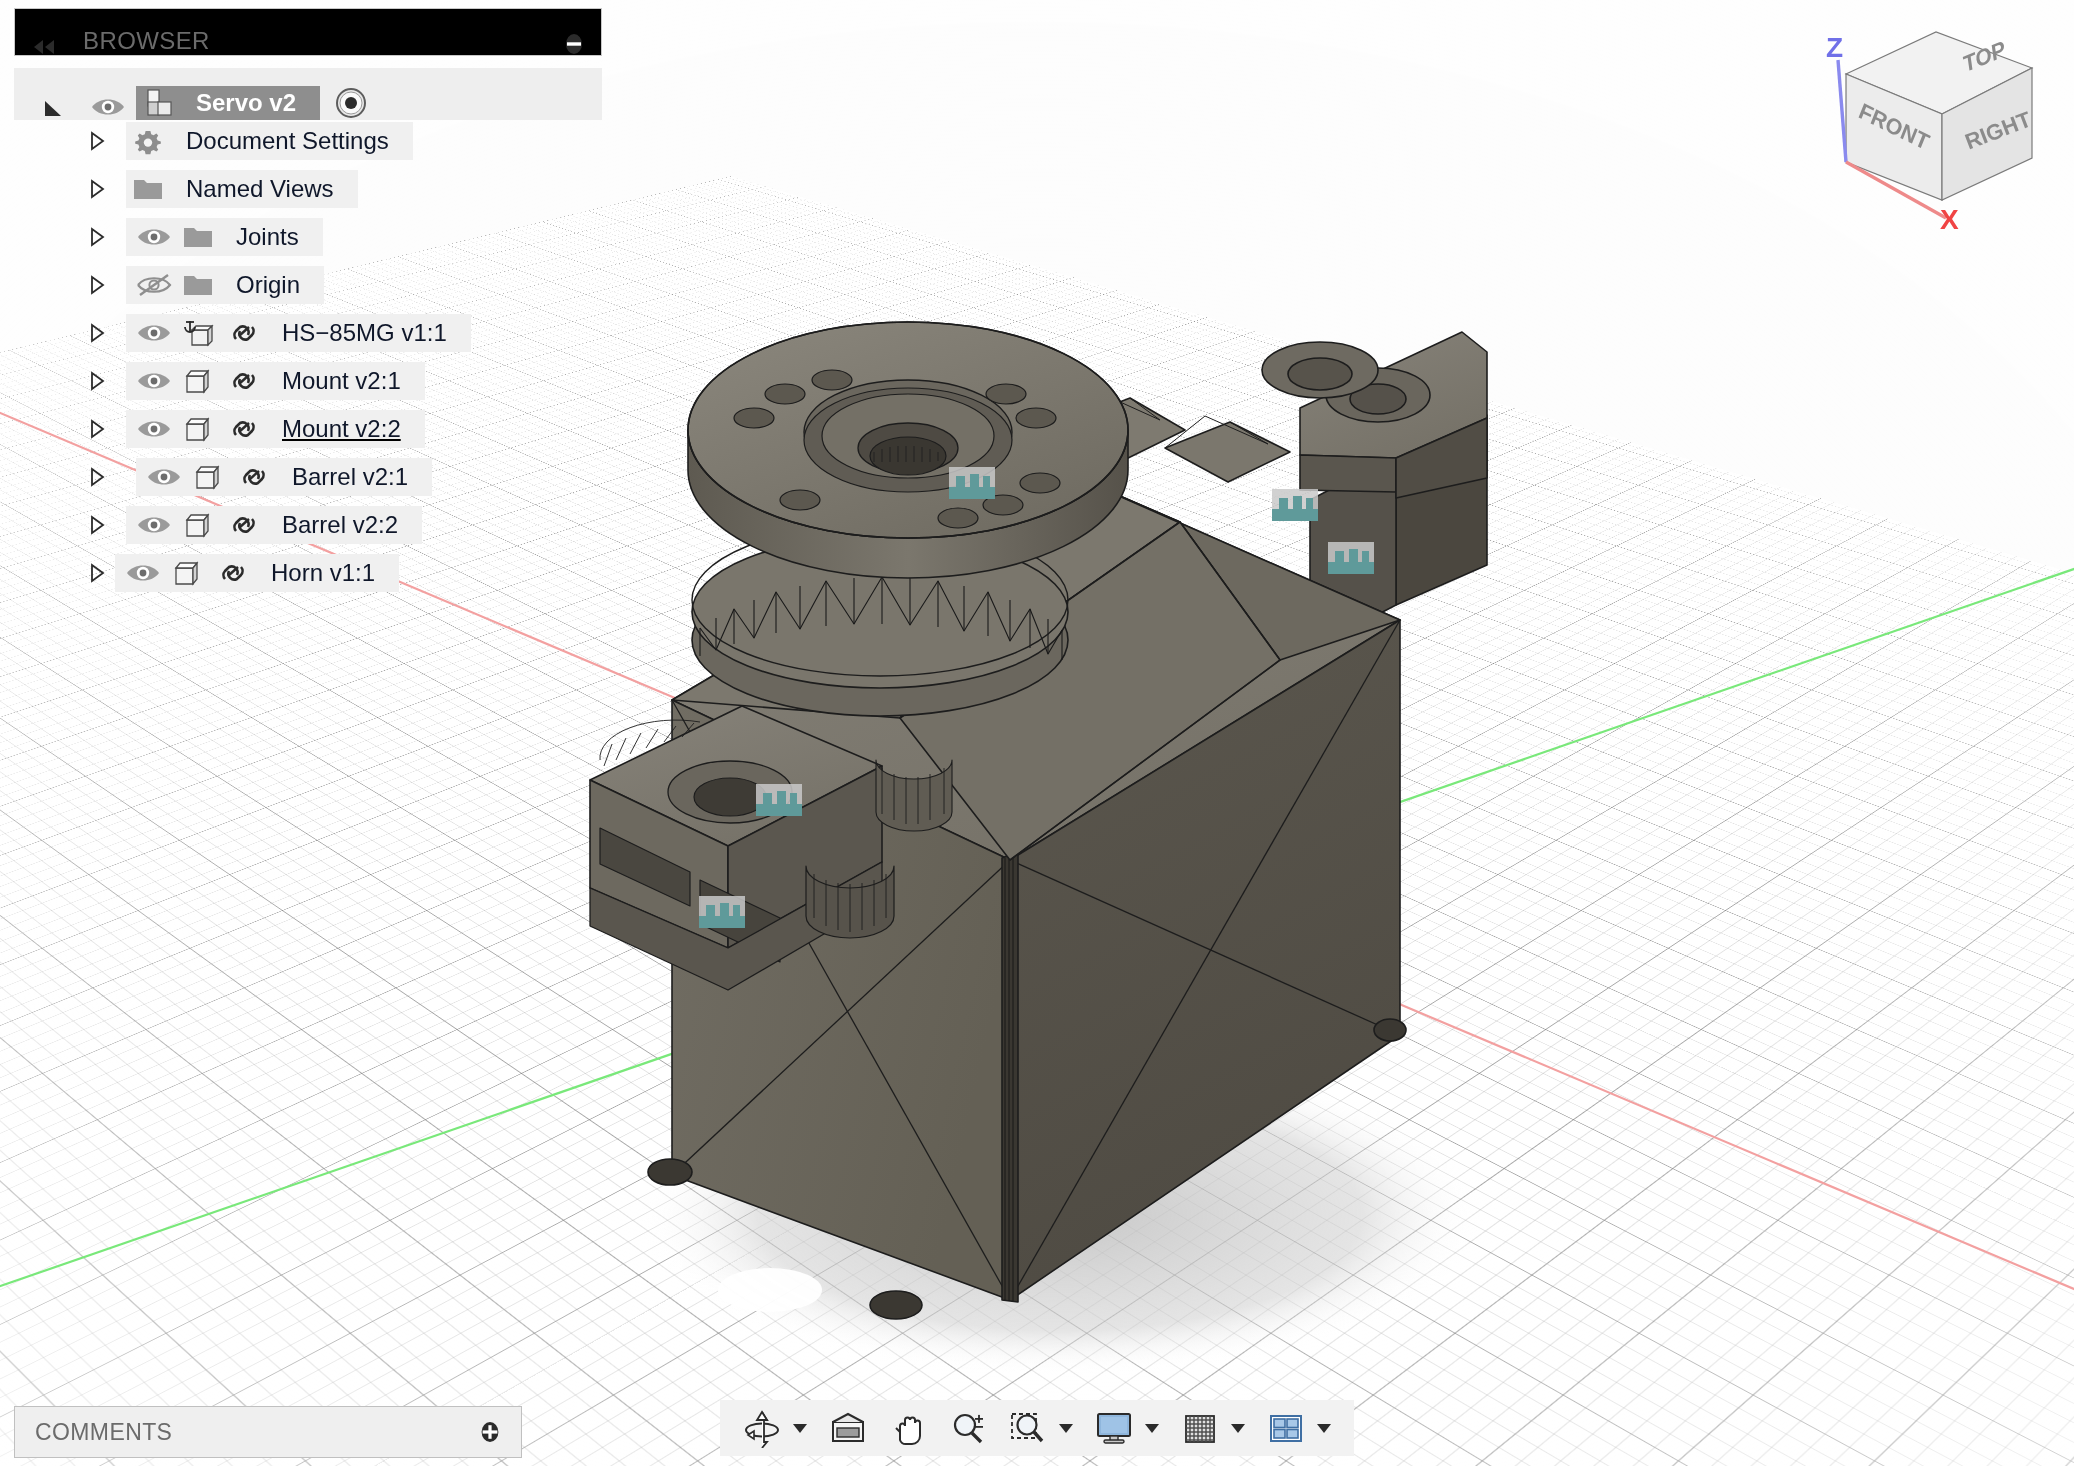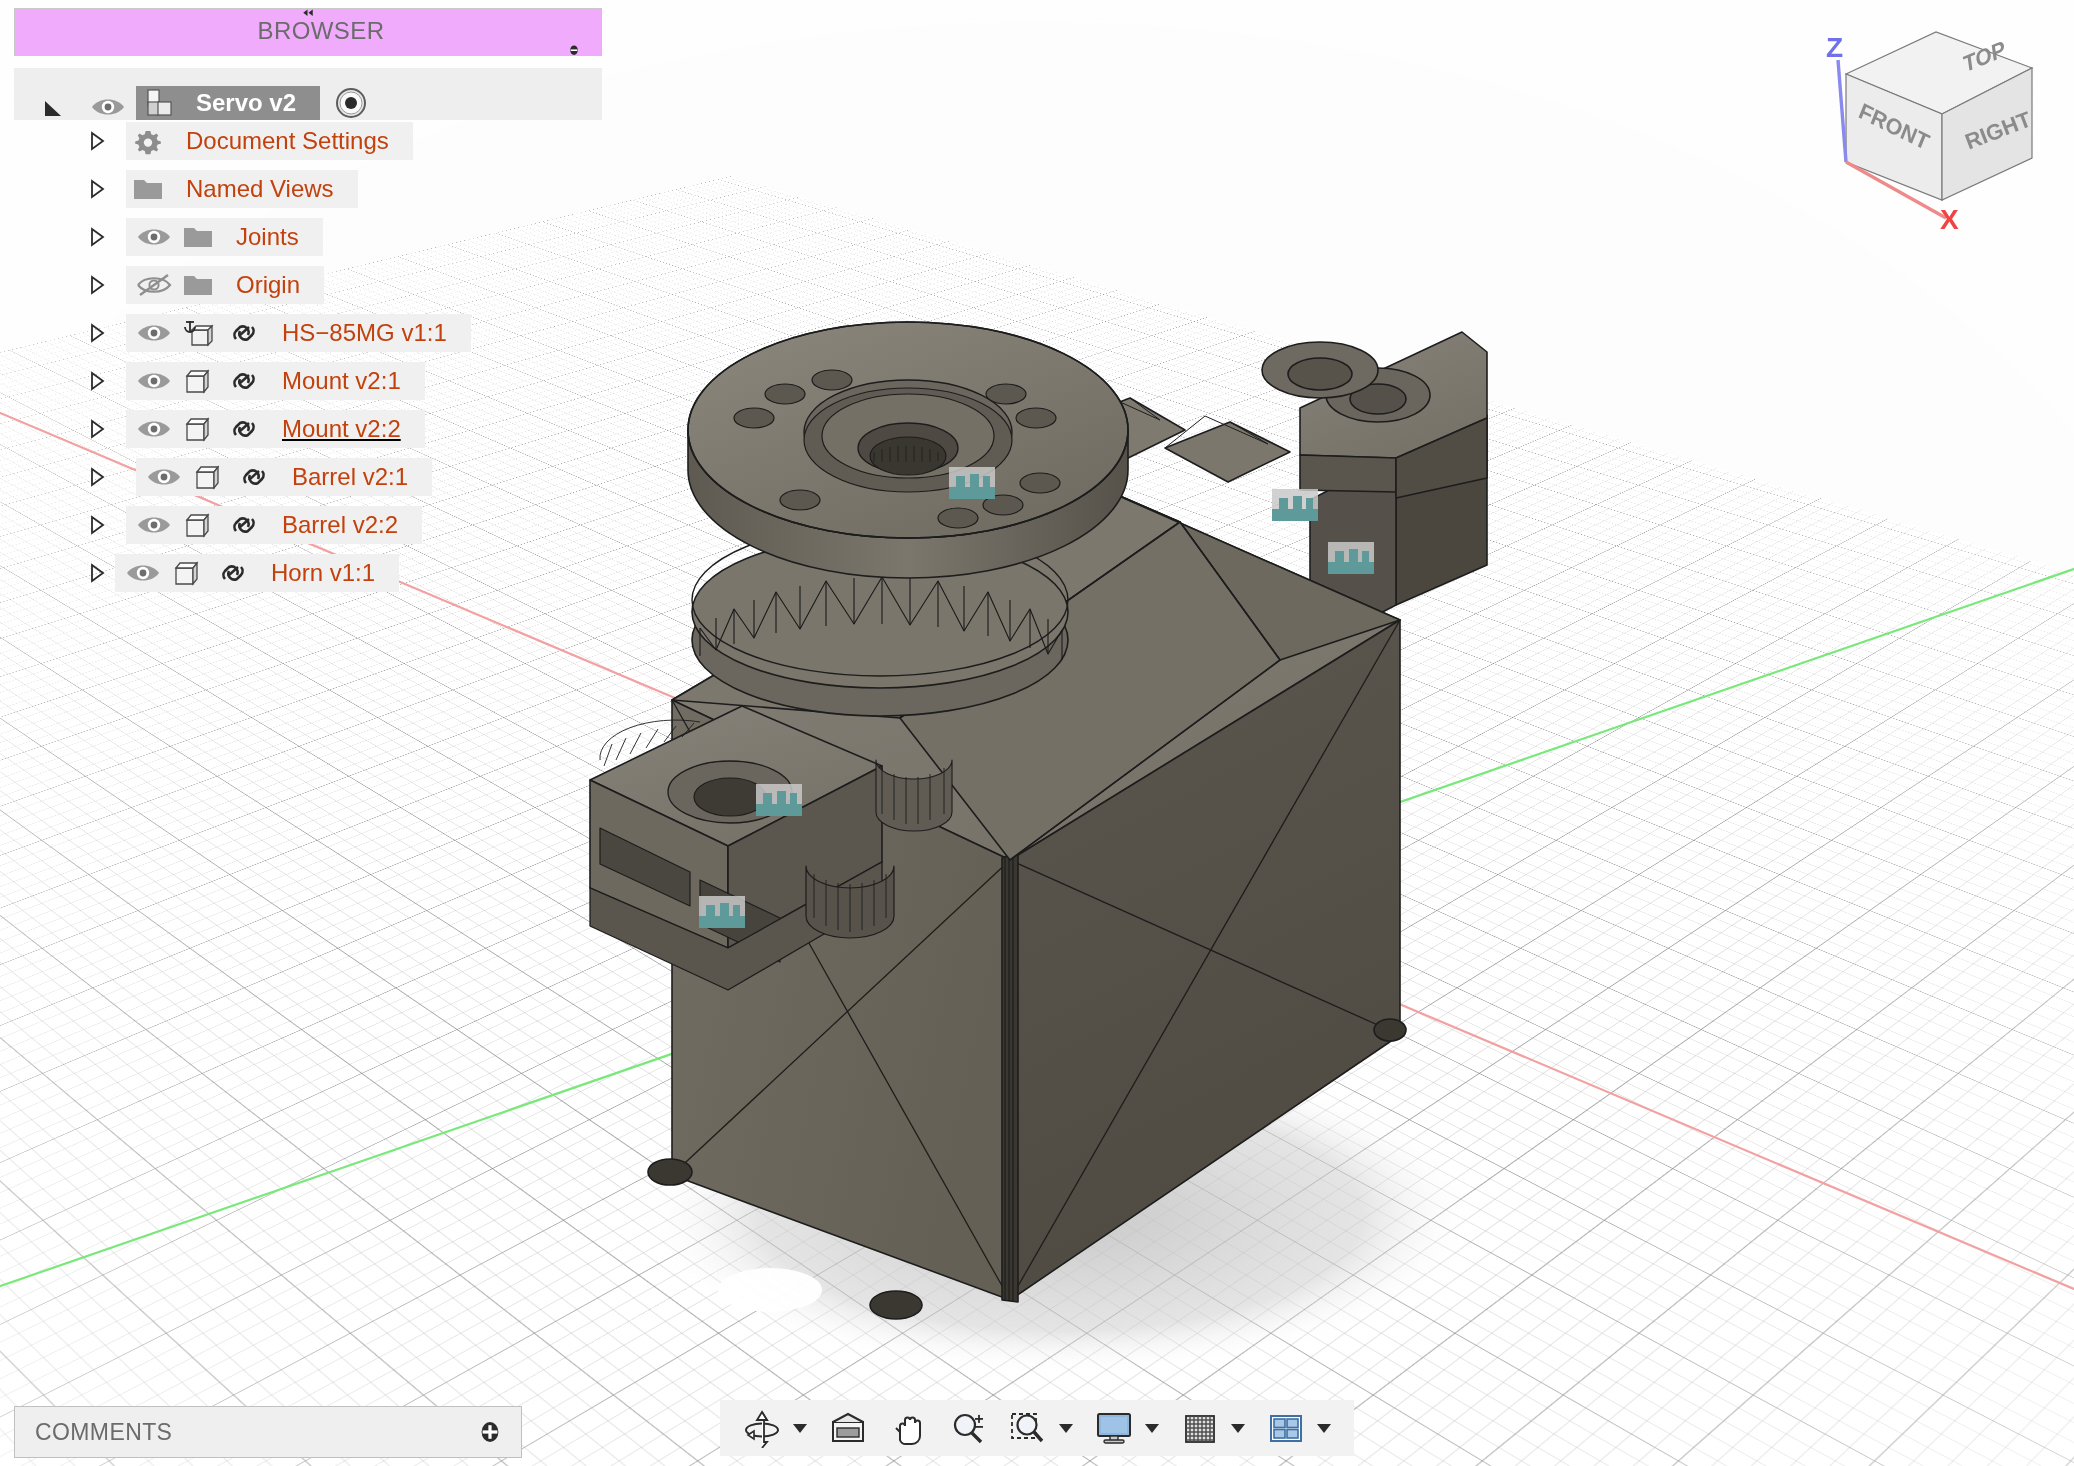--- a/index.html
+++ b/index.html
@@ -35,22 +35,22 @@
 
   
   #viewcube{position:absolute;right:20px;top:22px;width:230px;height:215px;}
   .vc-label{position:absolute;font-weight:bold;font-size:26px;}
 
   
   #browser{
     position:absolute;left:14px;top:8px;width:588px;
   }
   .panel-bar{
-    height:48px;background:#f0abfc;border:1px solid #c8c8c8;
-    display:flex;align-items:center;padding:0 16px;box-sizing:border-box;flex-direction:column;
+    height:48px;background:#000000;border:1px solid #c8c8c8;
+    display:flex;align-items:flex-end;padding:0 16px;box-sizing:border-box;
   }
   .panel-bar .title{
     font-size:24px;color:#6b6b6b;letter-spacing:.4px;margin-left:26px;
   }
   .collapse-arrows{width:26px;height:16px;display:block;}
   .panel-pin{margin-left:auto;width:22px;height:22px;display:block;}
 
   .tree{margin-top:12px;}
   .tnode{
     display:flex;align-items:center;height:42px;margin-bottom:6px;
@@ -60,21 +60,21 @@
     width:22px;height:22px;flex:0 0 22px;display:block;
   }
   .rowbg{
     display:flex;align-items:center;height:38px;background:#f0f0f0;
     padding-right:18px;
   }
   .eye{width:36px;height:26px;display:block;flex:0 0 36px;margin:0 10px;}
   .nodeicon{width:32px;height:30px;display:block;flex:0 0 32px;}
   .linkicon{width:32px;height:26px;display:block;flex:0 0 32px;margin-left:14px;}
   .tlabel{
-    font-size:24px;color:#c2410c;margin-left:22px;margin-right:6px;white-space:nowrap;
+    font-size:24px;color:#0f172a;margin-left:22px;margin-right:6px;white-space:nowrap;
   }
 
   
   .rootrow{height:52px;background:#eeeeee;display:flex;align-items:flex-end;padding-right:10px;}
   .root-chip{
     display:flex;align-items:center;background:#8e8e8e;height:34px;padding-right:18px;
   }
   .root-chip .tlabel{color:#ffffff;font-weight:bold;margin-left:20px;}
   .root-radio{width:34px;height:34px;display:block;margin-left:14px;}
   .root-twist{width:22px;height:22px;display:block;margin-left:28px;margin-right:16px;}

